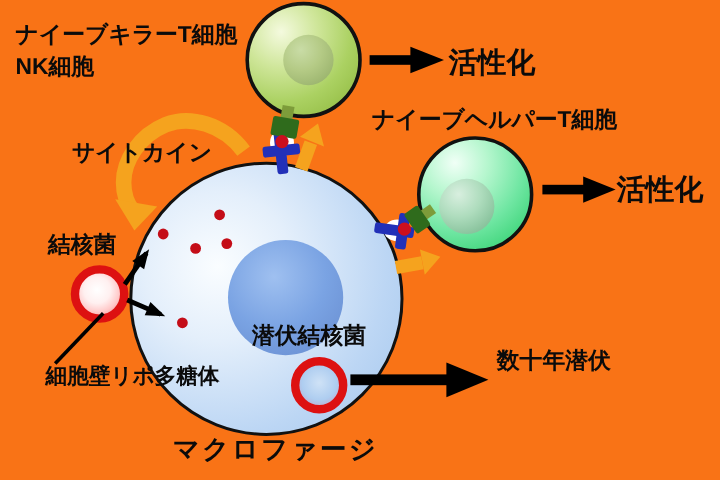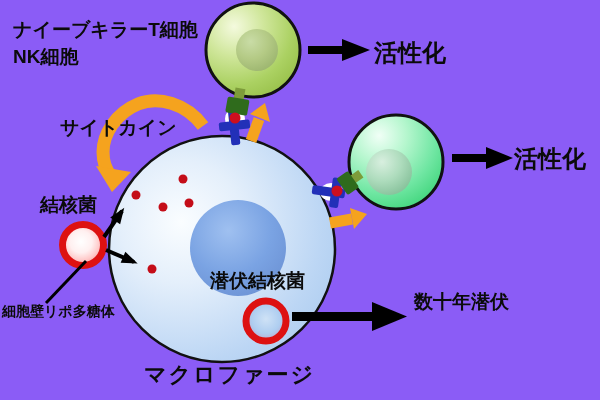--- a/index.html
+++ b/index.html
@@ -1,26 +1,26 @@
 <!DOCTYPE html>
 <html><head>
 <meta charset="utf-8">
 <style>
   html,body{margin:0;padding:0;background:#fff;}
   #stage{
-    position:relative;width:600px;height:400px;background:#8b5cf6;overflow:hidden;
+    position:relative;width:600px;height:400px;background:#f97316;overflow:hidden;
     font-family:"Liberation Sans","DejaVu Sans",sans-serif;
   }
   #diagram-svg{position:absolute;left:0;top:0;}
   .label{
     position:absolute;color:#0b0b0b;font-weight:bold;font-size:19px;
     line-height:1.15;white-space:nowrap;letter-spacing:0px;z-index:5;
   }
   .lbl-lg{font-size:24px;}
-  .lbl-sm{font-size:14px;}
+  .lbl-sm{font-size:18px;margin-left:36px;}
   .lbl-macro{font-size:22px;font-weight:700;letter-spacing:2px;}
 </style>
 </head>
 <body>
 
 <div id="stage">
 
 <svg id="diagram-svg" width="600" height="400" viewBox="0 0 600 400">
   <defs>
     <radialGradient id="gMacro" cx="32%" cy="38%" r="78%">
@@ -154,20 +154,21 @@
   </g>
   <g fill="#000">
     <rect x="292" y="312" width="82" height="9"></rect>
     <polygon points="372,302 407,316.5 372,331"></polygon>
   </g>
 </svg>
 
 <div class="label" style="left:13px;top:19px;">ナイーブキラーT細胞</div>
 <div class="label" style="left:13px;top:46px;text-align:right;">NK細胞</div>
 <div class="label lbl-lg" style="left:374px;top:39px;">活性化</div>
+<div class="label" style="left:310px;top:90px;">ナイーブヘルパーT細胞</div>
 <div class="label lbl-lg" style="left:514px;top:145px;">活性化</div>
 <div class="label" style="left:60px;top:117px;text-align:center;">サイトカイン</div>
 <div class="label" style="left:40px;top:194px;text-align:center;">結核菌</div>
 <div class="label lbl-sm" style="left:2px;top:303px;">細胞壁リポ多糖体</div>
 <div class="label" style="left:210px;top:270px;">潜伏結核菌</div>
 <div class="label" style="left:414px;top:291px;">数十年潜伏</div>
 <div class="label lbl-macro" style="left:144px;top:362px;">マクロファージ</div>
 
 </div>
 

